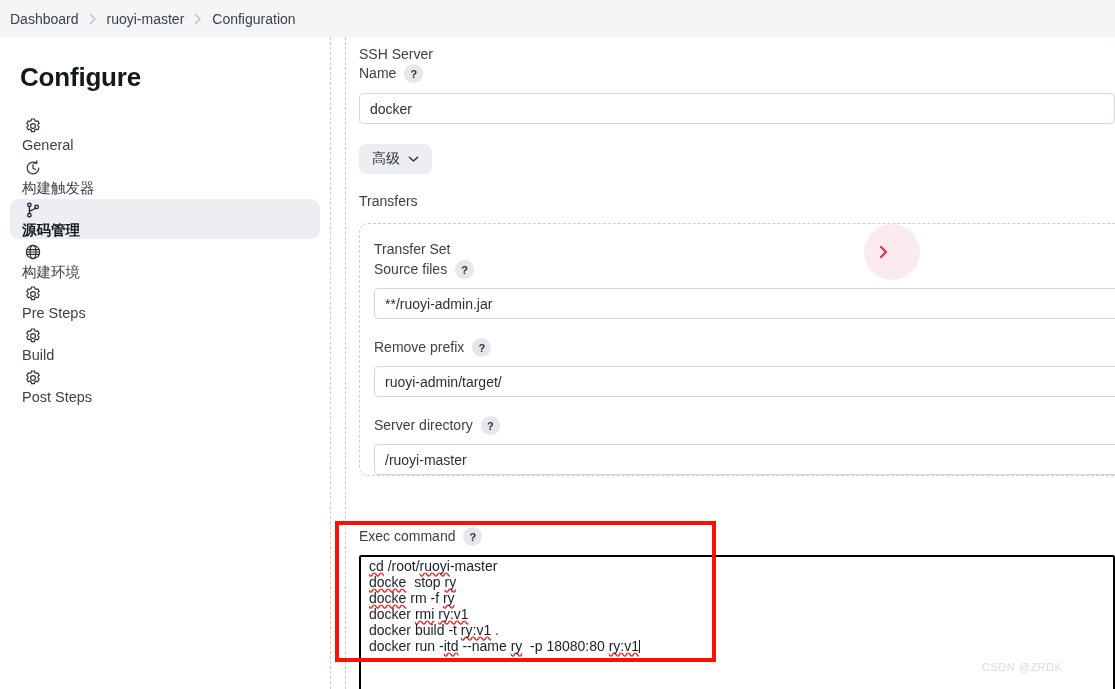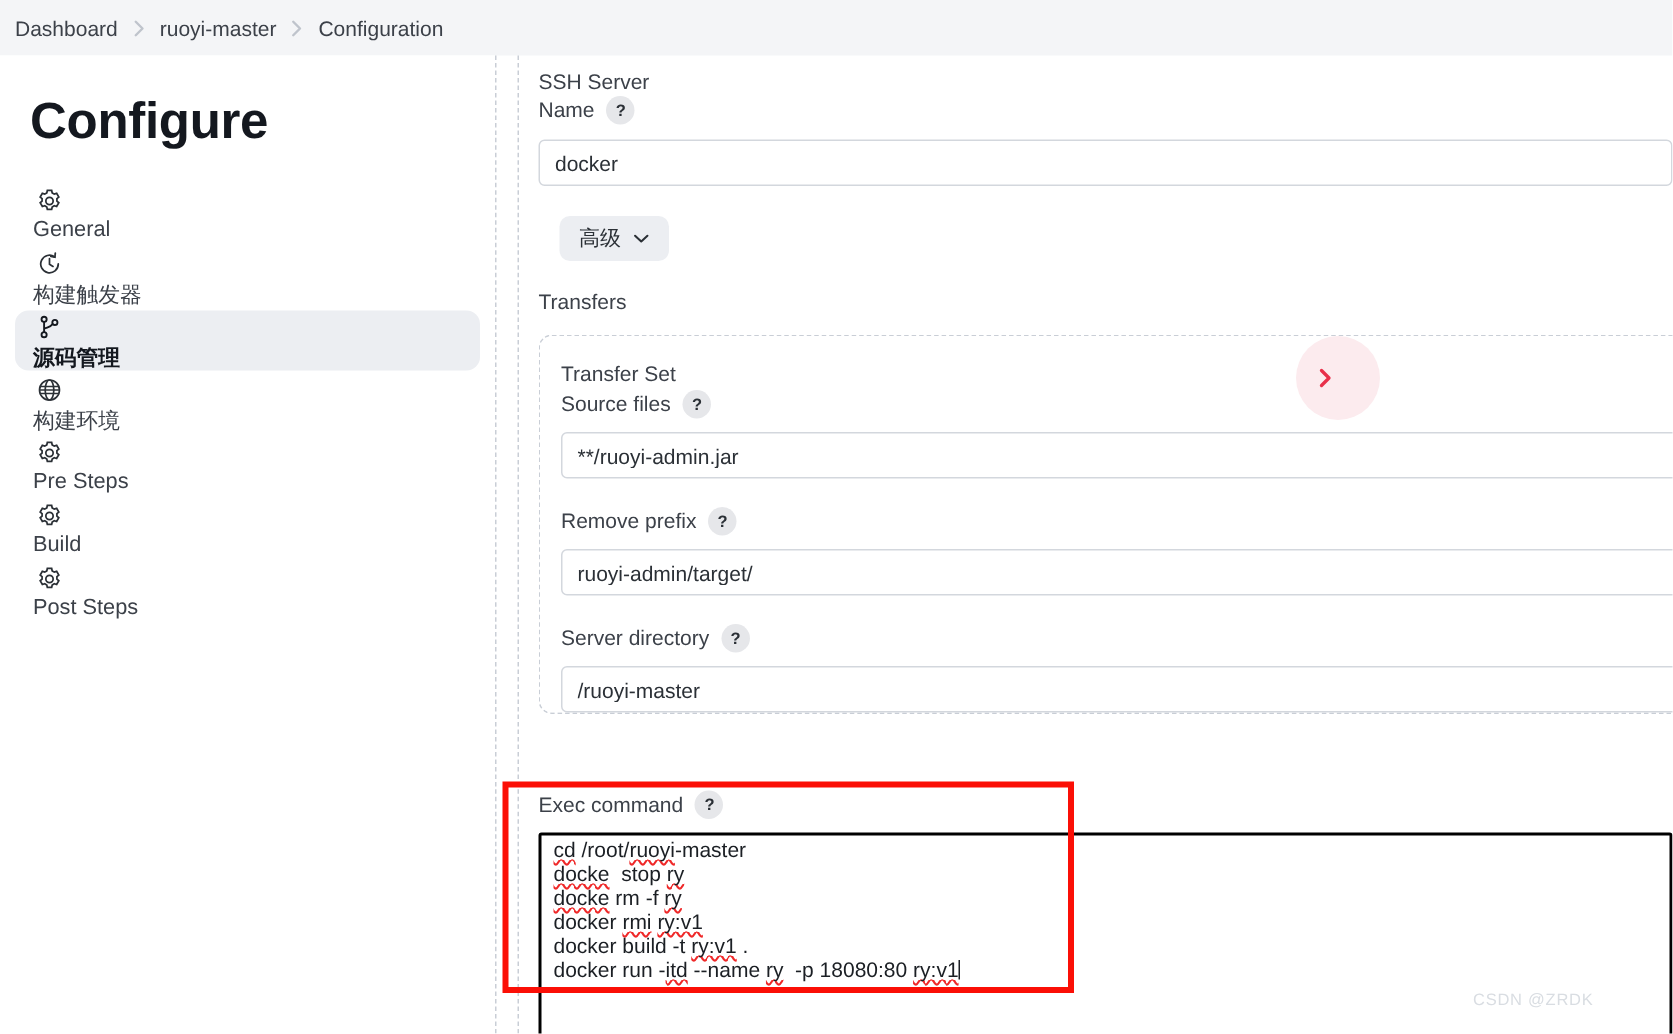--- a/index.html
+++ b/index.html
@@ -28,21 +28,21 @@
   }
   .crumb-sep svg { display:block; }
 
   
   .sidebar {
     position: absolute; left: 0; top: 37px;
     width: 330px; height: 652px; background: #fff;
     padding: 0;
   }
   .configure-title {
-    font-size: 34px; font-weight: 700; color: #14181f;
+    font-size: 26px; font-weight: 700; color: #14181f;
     letter-spacing: -0.2px;
     padding: 25px 0 0 20px;
   }
   .nav { margin-top: 22px; padding: 0 10px; }
   .nav-item {
     display: flex; 
     height: 40px; border-radius: 9px;
     padding-left: 12px; margin-bottom: 2px;
     cursor: pointer;
     flex-direction: column;
@@ -94,21 +94,21 @@
     font-family: "Liberation Sans", "DejaVu Sans", sans-serif;
     font-size: 14px; color: #2b3036;
     padding: 0 10px;
     outline: none;
   }
   .btn-advanced {
     display: inline-flex; align-items: center; gap: 8px;
     height: 30px; padding: 0 13px;
     background: #eceef2; border: none; border-radius: 7px;
     font-family: "Liberation Sans", "DejaVu Sans", sans-serif;
-    font-size: 14px; color: #2b3036; cursor: pointer; margin-left: 14px;
+    font-size: 14px; color: #2b3036; cursor: pointer;
   }
   .btn-advanced svg { display:block; }
 
   .transfer-set {
     border: 1px dashed #c9ced6;
     border-right: none;
     border-radius: 9px 0 0 9px;
     margin-top: 12px;
     padding: 16px 0 0 14px;
     width: 760px;

